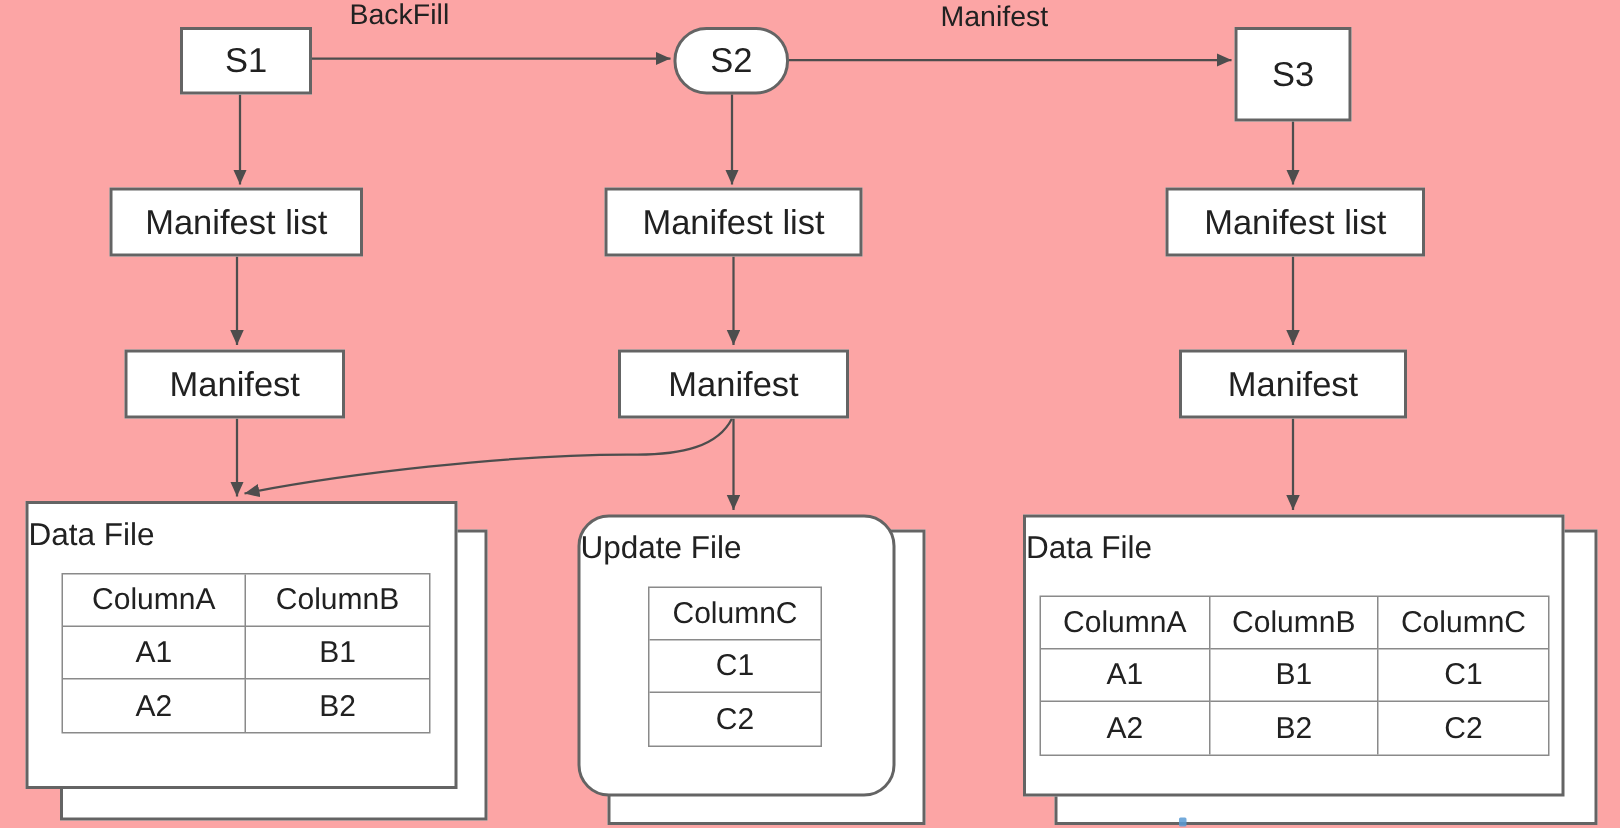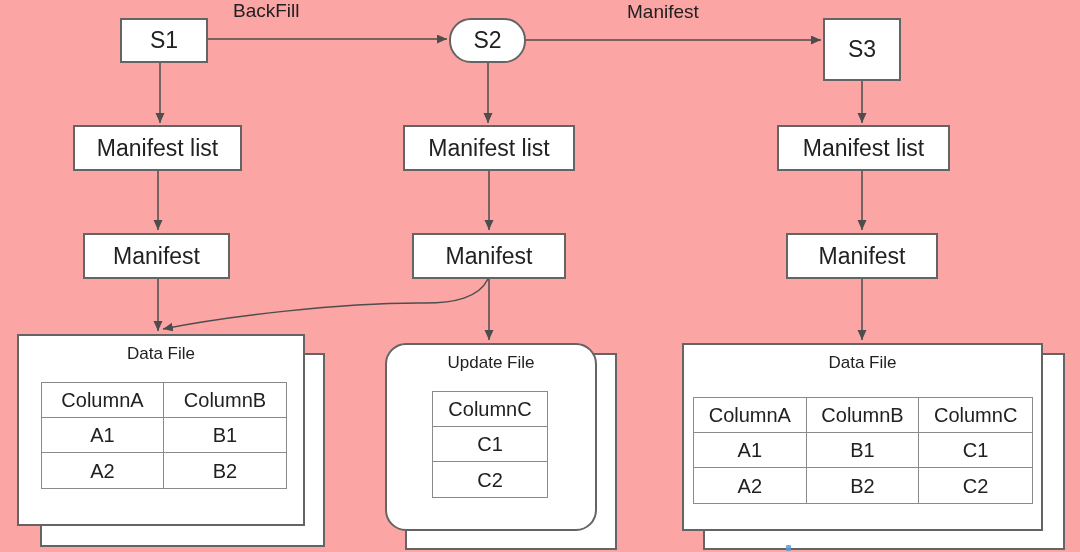--- a/index.html
+++ b/index.html
@@ -23,22 +23,22 @@
     font-size:23px;line-height:1;box-sizing:border-box;
   }
   .edge-label{position:absolute;font-size:19px;line-height:1;white-space:nowrap;}
   .sheet{
     position:absolute;background:#ffffff;border:2px solid var(--box-border);box-sizing:border-box;
   }
   .card{
     position:absolute;background:#ffffff;border:2px solid var(--box-border);box-sizing:border-box;
   }
   .card-title{
-    position:absolute;left:0;right:0;top:8px;text-align:center;
-    font-size:17px;line-height:1.2;
+    position:absolute;left:0;right:0;top:8px;
+    font-size:21px;line-height:1.2;
   }
   .tbl{
     position:absolute;display:grid;background:#ffffff;
     border:1px solid var(--table-border);box-sizing:border-box;
   }
   .tbl .c{
     display:flex;align-items:center;justify-content:center;
     font-size:20px;line-height:1;box-sizing:border-box;
     border-right:1px solid var(--table-border);
     border-bottom:1px solid var(--table-border);

